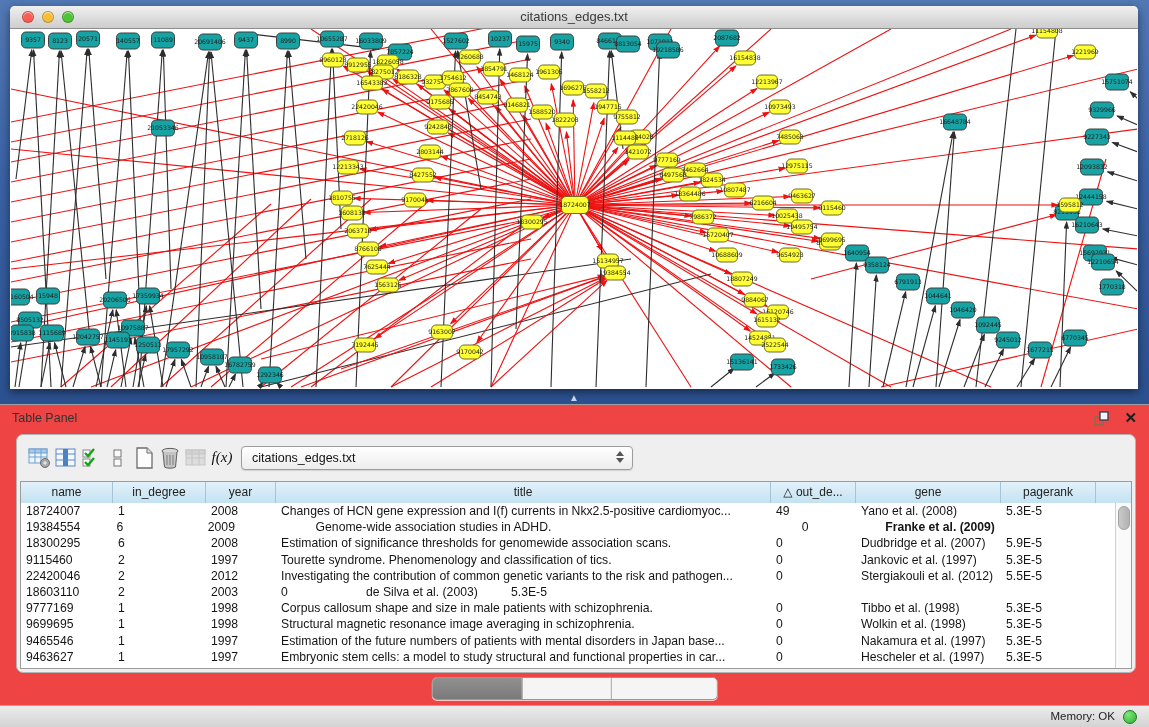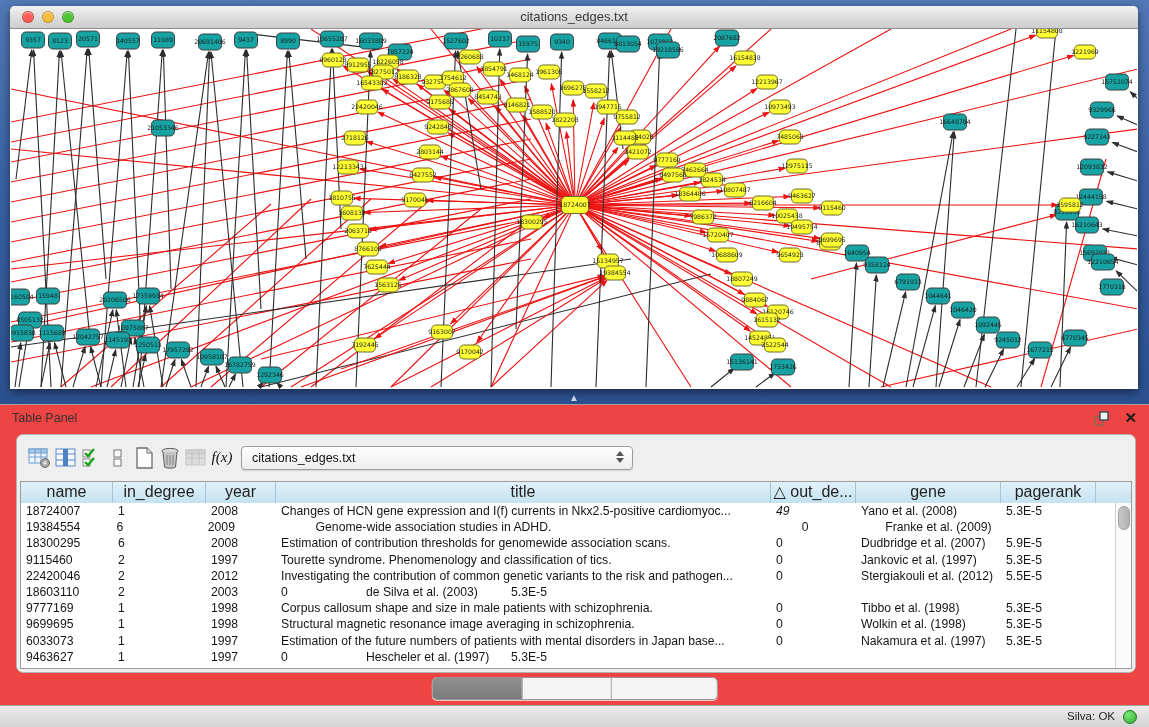--- a/index.html
+++ b/index.html
@@ -50,21 +50,21 @@
          box-shadow:0 1px 1px rgba(0,0,0,.12);}
   .combo .arrows{position:absolute;right:7px;top:4px;width:9px;}
   .combo .arrows div{width:0;height:0;border-left:4px solid transparent;border-right:4px solid transparent;}
   .combo .up{border-bottom:5px solid #555;margin-bottom:2px;}
   .combo .dn{border-top:5px solid #555;}
 
   .table-wrap{position:absolute;top:46px;left:3px;right:3px;bottom:3px;background:#fff;
               border:1px solid #9b9b9b;overflow:hidden;}
   .thead{display:flex;height:21px;background:linear-gradient(#e2f1fa,#c4e2f1);
          border-bottom:1px solid #9fbccd;}
-  .th{box-sizing:border-box;border-right:1px solid #a6c4d6;font-size:16px;color:#222;
+  .th{box-sizing:border-box;border-right:1px solid #a6c4d6;font-size:12px;color:#222;
       text-align:center;line-height:20px;overflow:hidden;white-space:nowrap;}
   .tbody{position:absolute;top:21px;left:0;right:15px;bottom:0;}
   .trow{display:flex;height:16.2px;background:#fff;}
   .td{box-sizing:border-box;padding-left:5px;font-size:12.2px;color:#151515;line-height:16px;
       overflow:hidden;white-space:nowrap;}
   .vscroll{position:absolute;top:21px;right:0;bottom:0;width:15px;background:#fafafa;
            border-left:1px solid #d0d0d0;}
   .vthumb{position:absolute;top:3px;left:2px;width:10px;height:22px;border-radius:6px;
           background:linear-gradient(90deg,#c9c9c9,#b2b2b2);border:1px solid #a2a2a2;}
 
@@ -928,38 +928,38 @@
           <div class="th" style="width: 85px;">△ out_de...</div>
           <div class="th" style="width: 145px;">gene</div>
           <div class="th" style="width: 95px;">pagerank</div>
         </div>
       <div class="tbody" id="tbody">
           <div class="trow">
             <div class="td" style="width: 92px;">18724007</div>
             <div class="td" style="width: 93px;">1</div>
             <div class="td" style="width: 70px;">2008</div>
             <div class="td" style="width: 495px;">Changes of HCN gene expression and I(f) currents in Nkx2.5-positive cardiomyoc...</div>
-            <div class="td" style="width: 85px; font-style: italic;">49</div>
+            <div class="td" style="width: 85px;">49</div>
             <div class="td" style="width: 145px;">Yano et al. (2008)</div>
             <div class="td" style="width: 95px;">5.3E-5</div>
           </div>
           <div class="trow">
             <div class="td" style="width: 92px;">19384554</div>
             <div class="td" style="width: 93px;">6</div>
             <div class="td" style="width: 70px;">2009</div>
             <div class="td" style="width: 495px; margin-left: 39px;">Genome-wide association studies in ADHD.</div>
             <div class="td" style="width: 85px;">0</div>
-            <div class="td" style="width: 145px;">Franke et al. (2009)</div>
+            <div class="td" style="width: 145px; font-weight: bold;">Franke et al. (2009)</div>
             <div class="td" style="width: 95px; margin-top: 40px;">5.6E-5</div>
           </div>
           <div class="trow">
             <div class="td" style="width: 92px;">18300295</div>
             <div class="td" style="width: 93px;">6</div>
             <div class="td" style="width: 70px;">2008</div>
-            <div class="td" style="width: 495px;">Estimation of contribution thresholds for genomewide association scans.</div>
+            <div class="td" style="width: 495px;">Estimation of significance thresholds for genomewide association scans.</div>
             <div class="td" style="width: 85px;">0</div>
             <div class="td" style="width: 145px;">Dudbridge et al. (2007)</div>
             <div class="td" style="width: 95px;">5.9E-5</div>
           </div>
           <div class="trow">
             <div class="td" style="width: 92px;">9115460</div>
             <div class="td" style="width: 93px;">2</div>
             <div class="td" style="width: 70px;">1997</div>
             <div class="td" style="width: 495px;">Tourette syndrome. Phenomenology and classification of tics.</div>
             <div class="td" style="width: 85px;">0</div>
@@ -995,46 +995,47 @@
           <div class="trow">
             <div class="td" style="width: 92px;">9699695</div>
             <div class="td" style="width: 93px;">1</div>
             <div class="td" style="width: 70px;">1998</div>
             <div class="td" style="width: 495px;">Structural magnetic resonance image averaging in schizophrenia.</div>
             <div class="td" style="width: 85px;">0</div>
             <div class="td" style="width: 145px;">Wolkin et al. (1998)</div>
             <div class="td" style="width: 95px;">5.3E-5</div>
           </div>
           <div class="trow">
-            <div class="td" style="width: 92px;">6033073</div>
+            <div class="td" style="width: 92px;">9465546</div>
             <div class="td" style="width: 93px;">1</div>
             <div class="td" style="width: 70px;">1997</div>
             <div class="td" style="width: 495px;">Estimation of the future numbers of patients with mental disorders in Japan base...</div>
             <div class="td" style="width: 85px;">0</div>
             <div class="td" style="width: 145px;">Nakamura et al. (1997)</div>
             <div class="td" style="width: 95px;">5.3E-5</div>
           </div>
           <div class="trow">
             <div class="td" style="width: 92px;">9463627</div>
             <div class="td" style="width: 93px;">1</div>
             <div class="td" style="width: 70px;">1997</div>
+            <div class="td" style="width: 495px;">Embryonic stem cells: a model to study structural and functional properties in car...</div>
             <div class="td" style="width: 85px;">0</div>
             <div class="td" style="width: 145px;">Hescheler et al. (1997)</div>
             <div class="td" style="width: 95px;">5.3E-5</div>
           </div>
         </div>
       <div class="vscroll">
         <div class="vthumb"></div>
       </div>
     </div>
   </div>
 
   <div class="tabs">
     <div class="tab selected">Node Table</div>
     <div class="tab">Edge Table</div>
     <div class="tab">Network Table</div>
   </div>
 </div>
 
 <div class="status-bar">
-  <span class="mem">Silva: OK</span>
+  <span class="mem">Memory: OK</span>
   <span class="memdot"></span>
 </div>
 
 </body></html>

